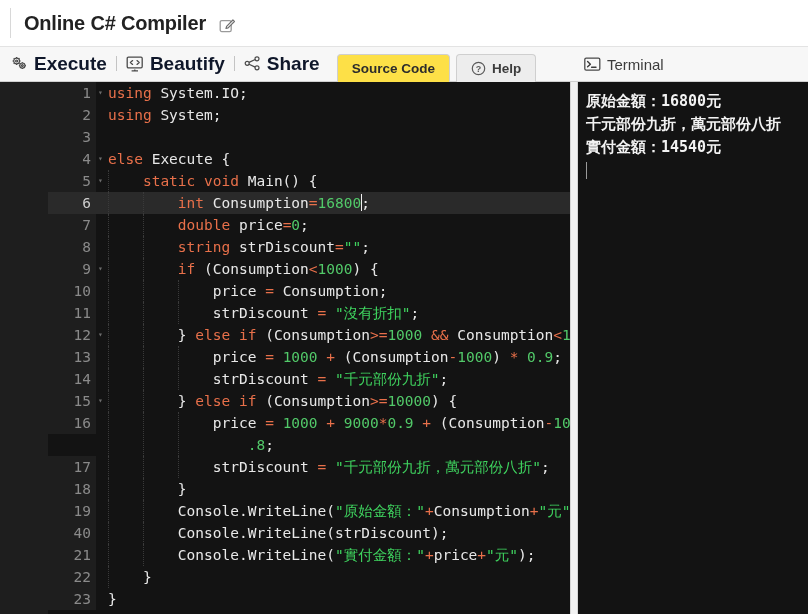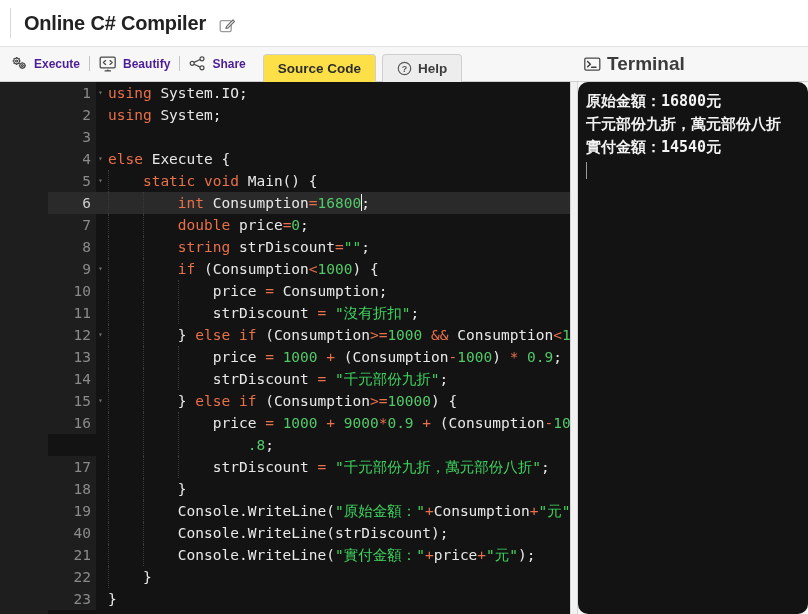--- a/index.html
+++ b/index.html
@@ -127,23 +127,23 @@
     height: 35px;
     padding-left: 4px;
   }
   .tb-btn {
     display: flex;
     align-items: center;
     gap: 6px;
     padding: 0 7px;
     height: 26px;
     cursor: pointer;
-    font-size: 12px;
+    font-size: 19px;
     font-weight: bold;
-    color: #4c1d95;
+    color: #0f172a;
   }
   .tb-sep {
     width: 1px; height: 15px;
     background: #c4c4c4;
     margin: 0 2px;
   }
   .tabs {
     display: flex;
     align-items: flex-end;
     height: 35px;
@@ -282,32 +282,31 @@
     height: 35px;
     display: flex;
     align-items: center;
     gap: 6px;
     padding-left: 6px;
     background: #f7f7f7;
     border-bottom: 1px solid #d0d0d0;
     box-sizing: border-box;
   }
   #terminal-title {
-    font-size: 19px;
-    font-weight: bold;
+    font-size: 15px;
+    font-weight: normal;
     color: #3c3c3c;
   }
   #terminal-body {
     position: absolute;
     left: 0; top: 35px;
     width: 230px; height: 532px;
     background: #131313;
     padding: 8px 0 0 8px;
     box-sizing: border-box;
-    border-radius: 10px;
   }
   .term-line {
     font-family: "DejaVu Sans Mono", monospace;
     font-size: 15px;
     line-height: 23px;
     color: #f2f2f2;
     white-space: pre;
     font-weight: bold;
   }
   .term-caret {

